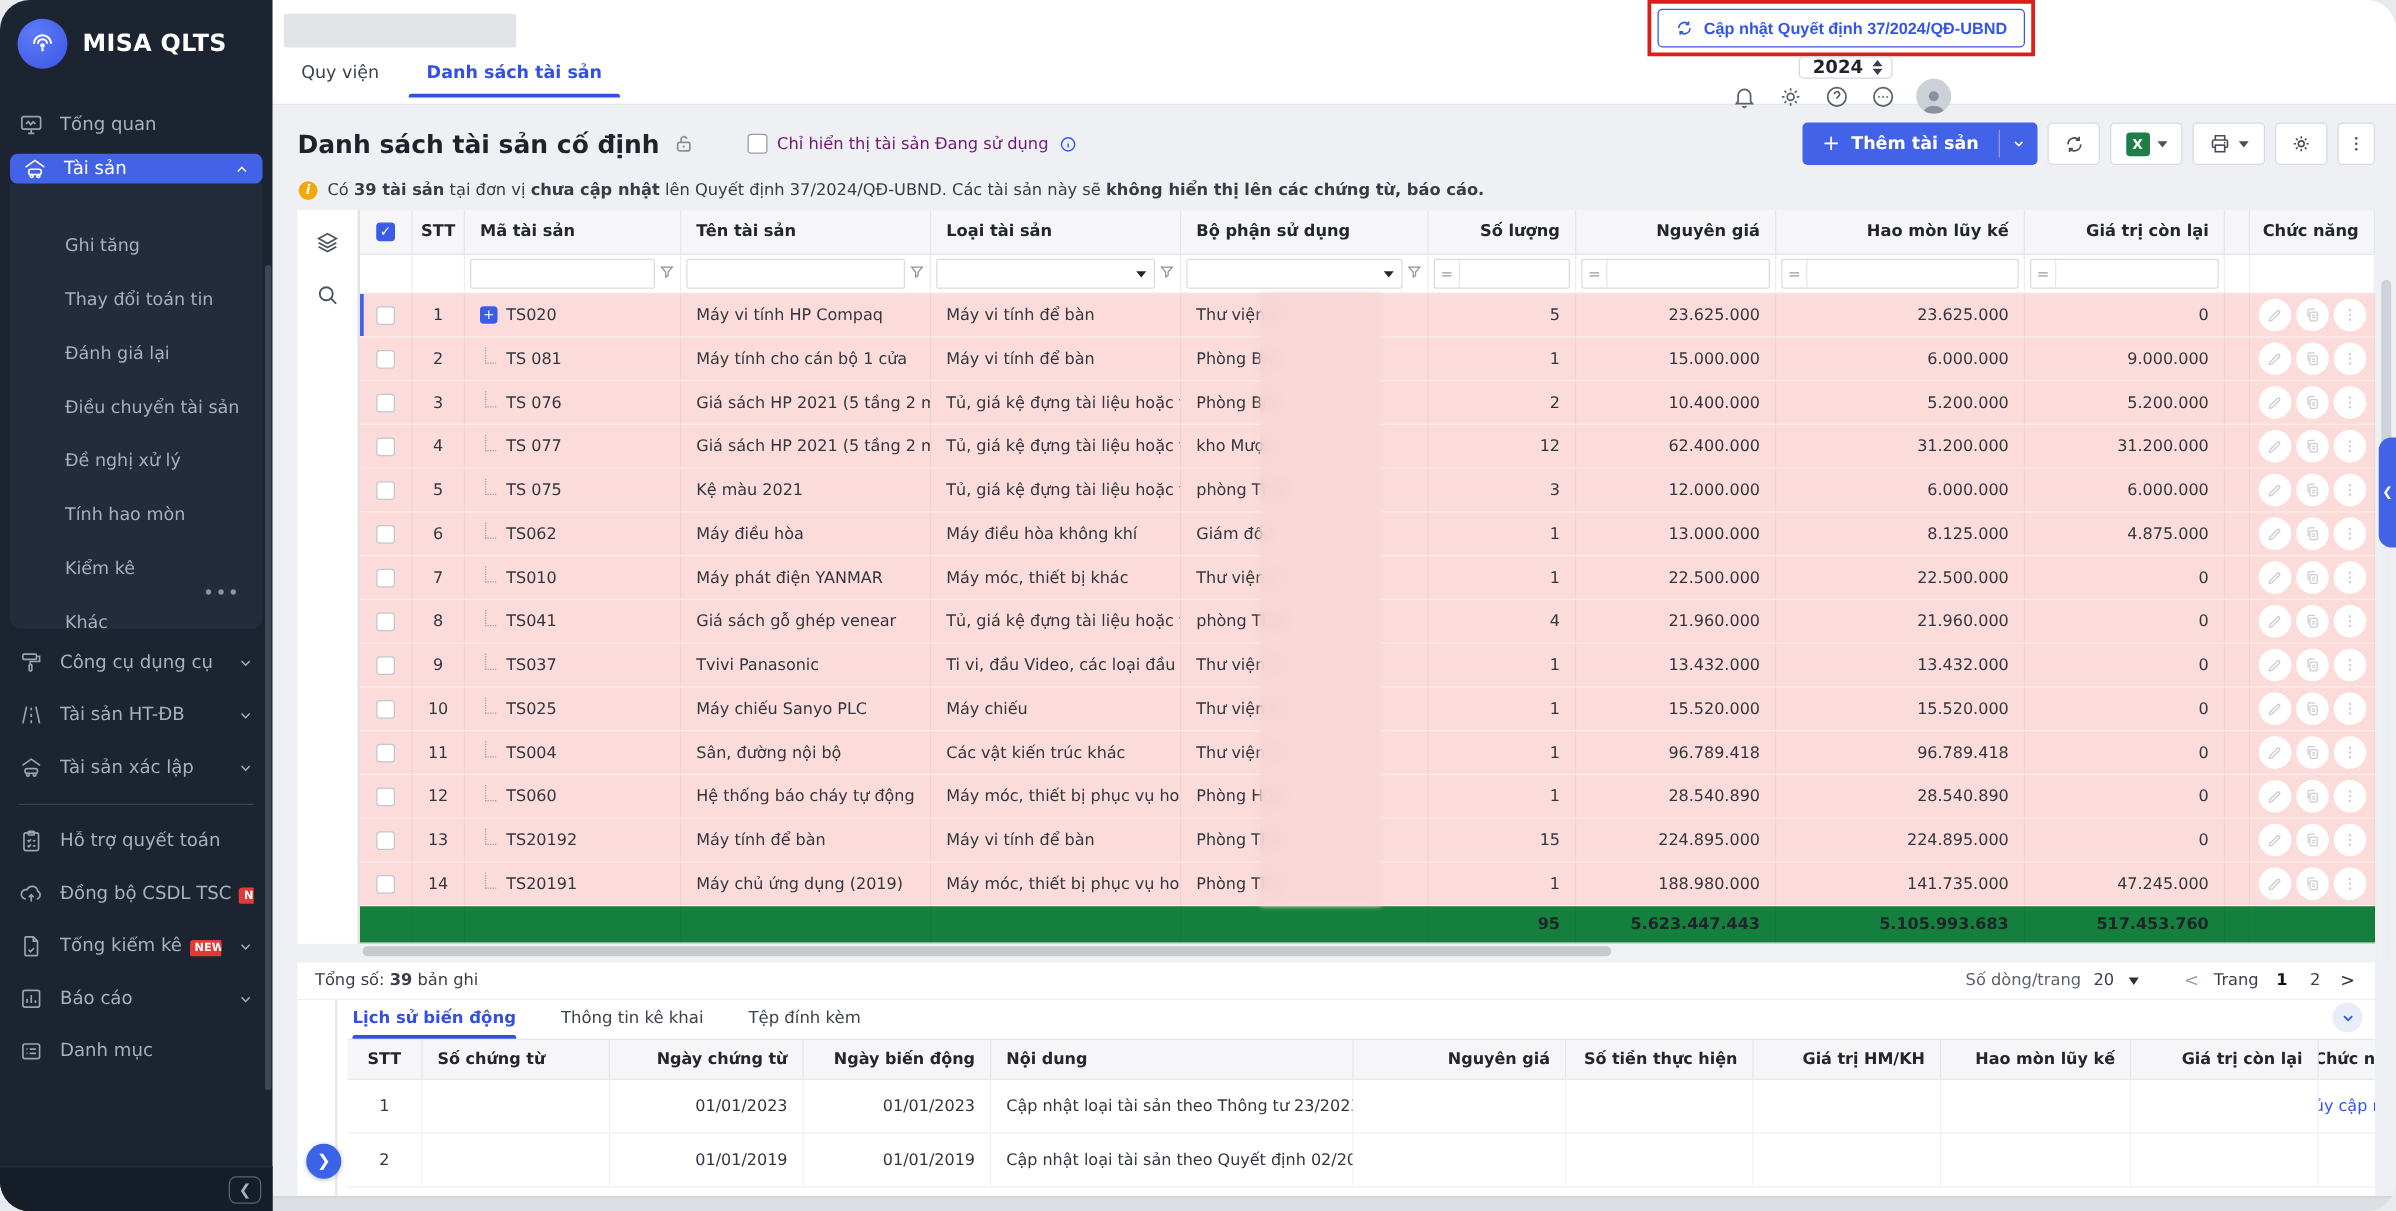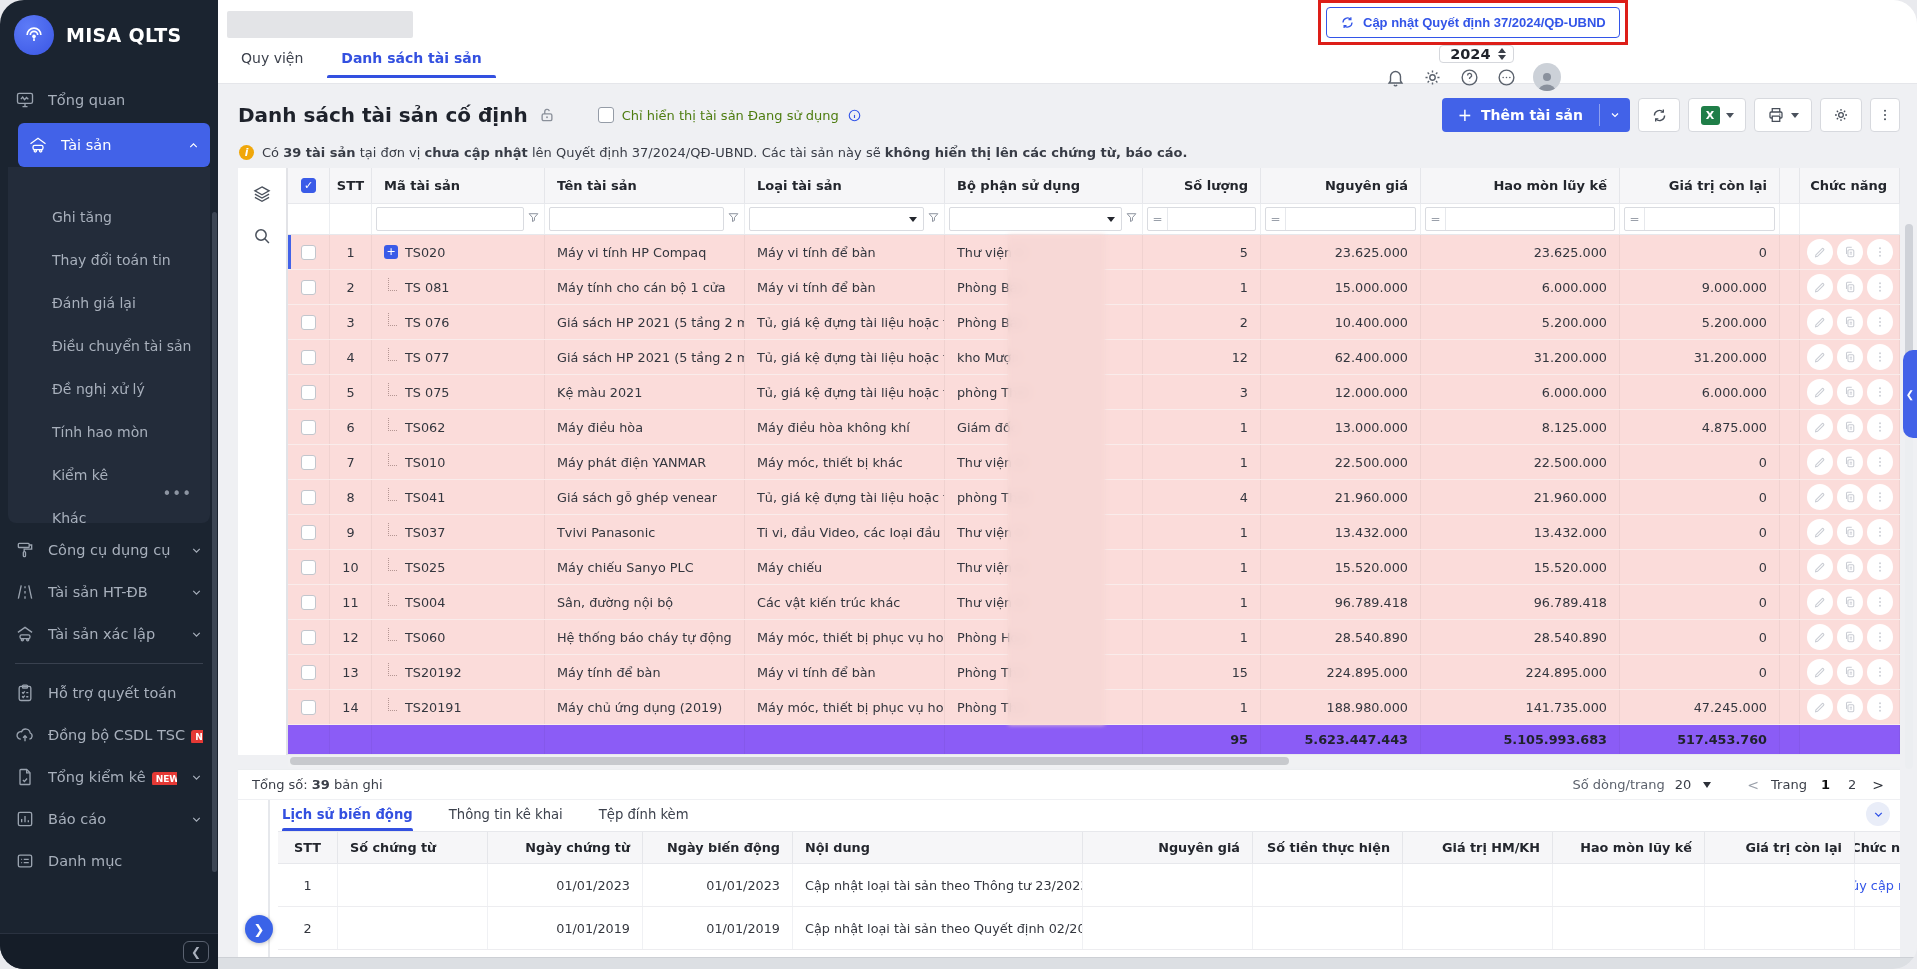--- a/index.html
+++ b/index.html
@@ -10,21 +10,21 @@
   .icn svg { display:block; }
 
   
   .sidebar { position:absolute; left:0; top:0; bottom:0; width:218px; background:#1b2430; color:#a8b0bc; z-index:5; }
   .logo-row { display:flex; align-items:center; gap:12px; padding:15px 14px 10px 14px; }
   .logo-circle { width:40px; height:40px; border-radius:50%; background:radial-gradient(circle at 35% 30%, #5d7bf7, #3a56e4); display:flex; align-items:center; justify-content:center; flex:none; }
   .logo-title { color:#fff; font-size:19px; font-weight:bold; letter-spacing:.3px; }
   .nav { padding-top:14px; font-size:14.5px; }
   .nav-item { height:42px; display:flex; align-items:center; gap:13px; padding:0 15px; cursor:pointer; }
   .nav-item .lbl { flex:1; white-space:nowrap; overflow:hidden; }
-  .nav-item.active { background:#4262e8; color:#fff; border-radius:6px; margin:2px 8px 0 18px; padding:0 10px; height:44px; }
+  .nav-item.active { background:#4262e8; color:#fff; border-radius:6px; margin:2px 8px 0 8px; padding:0 10px; height:24px; }
   .nav-item.active .icn svg { stroke:#fff; }
   .submenu { background:#232c3a; border-radius:0 0 8px 8px; margin:0 8px 6px 8px; padding:4px 0 8px 0; }
   .submenu-item { height:43px; display:flex; align-items:center; padding:0 18px 0 44px; color:#a8b0bc; font-size:14px; cursor:pointer; }
   .submenu-item .lbl { flex:1;margin-top:48px; }
   .submenu-dots { color:#8d95a2; font-size:15px; letter-spacing:1px; }
   .side-divider { border-top:1px solid #39414f; margin:8px 15px; }
   .badge-new { background:#e53935; color:#fff; font-size:9px; font-weight:bold; padding:2px 4px; border-radius:3px; margin-left:6px; }
   .sidebar-scroll { position:absolute; right:1px; top:212px; width:5px; height:660px; background:#4a5260; border-radius:3px; opacity:.75; }
   .sidebar-bottom { position:absolute; left:0; right:0; bottom:0; height:36px; background:#151d28; display:flex; align-items:center; justify-content:flex-end; padding-right:9px; border-top:1px solid #2a3240; }
   .collapse-btn { width:26px; height:22px; border:1px solid #5a6270; border-radius:6px; color:#aab1bd; background:transparent; display:flex; align-items:center; justify-content:center; font-size:12px; cursor:pointer; }
@@ -50,21 +50,21 @@
   .top-icons .icn { cursor:pointer; }
   .avatar { width:28px; height:28px; border-radius:50%; background:#ccd1d8; overflow:hidden; display:flex; align-items:flex-end; justify-content:center; cursor:pointer; }
 
   
   .content { position:absolute; left:218px; top:84px; right:0; bottom:0; background:#eff0f3; }
   .title-row { position:absolute; left:20px; right:17px; top:8px; height:46px; display:flex; align-items:center; }
   .page-title { font-size:20px; font-weight:bold; color:#1e222b; white-space:nowrap; }
   .lock { margin-left:10px; color:#8a909a; }
   .chk-group { margin-left:42px; display:flex; align-items:center; gap:8px; cursor:pointer; }
   .checkbox { width:16px; height:16px; border:1px solid #959ca7; border-radius:3px; background:#fff; flex:none; }
-  .chk-label { font-size:13px; color:#4d7c0f; white-space:nowrap; }
+  .chk-label { font-size:13px; color:#701a75; white-space:nowrap; }
   .info-blue { color:#3355e8; }
   .title-actions { margin-left:auto; display:flex; align-items:center; gap:8px; }
   .btn-add { display:flex; align-items:stretch; background:#4262e8; border-radius:4px; height:34px; color:#fff; cursor:pointer; overflow:hidden; }
   .btn-add-main { display:flex; align-items:center; gap:9px; padding:0 16px; font-size:14px; font-weight:600; white-space:nowrap; }
   .btn-add-plus { font-size:17px; font-weight:400; }
   .btn-add-sep { width:1px; background:rgba(255,255,255,.4); margin:6px 0; }
   .btn-add-caret { display:flex; align-items:center; justify-content:center; width:30px; }
   .tool-btn { height:34px; background:#fff; border:1px solid #d7d9de; border-radius:4px; display:flex; align-items:center; justify-content:center; gap:6px; color:#474e59; cursor:pointer; }
   .w42{width:42px;} .w58{width:58px;} .w30{width:30px;}
   .excel-sq { width:19px; height:19px; background:#1f7e48; border-radius:3px; color:#fff; font-size:11px; font-weight:bold; display:flex; align-items:center; justify-content:center; }
@@ -92,21 +92,21 @@
   .f-input { flex:1; min-width:0; height:24px; border:1px solid #d9dbe0; border-radius:2px; background:#fff; position:relative; display:flex; align-items:center; }
   .f-input .dd { margin-left:auto; margin-right:6px; width:0; height:0; border-left:4px solid transparent; border-right:4px solid transparent; border-top:5px solid #23262d; }
   .f-num { flex:1; min-width:0; height:24px; border:1px solid #d9dbe0; border-radius:2px; background:#fff; display:flex; align-items:center; }
   .f-num .eq { width:20px; text-align:center; color:#9aa0aa; font-size:12px; border-right:1px solid #e6e8ec; line-height:22px; }
   .funnel { color:#8b919c; flex:none; cursor:pointer; }
   .data-row { height:35px; background:#fbdcda; border-bottom:1px solid #f9eceb; font-size:12.8px; color:#33363e; }
   .data-row.current { box-shadow:inset 3px 0 0 #4262e8; }
   .expander { width:14px; height:14px; background:#3a5be8; border-radius:3px; color:#fff; font-size:11px; line-height:13px; text-align:center; margin-right:7px; flex:none; cursor:pointer; }
   .tree { width:9px; height:13px; border-left:1px dotted #b49693; border-bottom:1px dotted #b49693; margin:0 8px 6px 4px; flex:none; }
   .action-circle { width:26px; height:26px; border-radius:50%; background:#fff; border:none; display:flex; align-items:center; justify-content:center; color:#c9ccd3; margin:0 2px; cursor:pointer; flex:none; }
-  .total-row { height:30px; background:#8b5cf6; font-weight:bold; font-size:12.8px; color:#1f232b; border-bottom:1px solid #e7e8ec; }
+  .total-row { height:30px; background:#15803d; font-weight:bold; font-size:12.8px; color:#1f232b; border-bottom:1px solid #e7e8ec; }
   .hscroll { height:12px; background:#f0f1f3; position:relative; }
   .hscroll-thumb { position:absolute; left:2px; top:2px; height:8px; width:62%; background:#c7c9cd; border-radius:4px; cursor:pointer; }
   .blur-a { position:absolute; left:790px; top:151px; width:97px; height:490px; background:rgba(246,215,213,.93); filter:blur(2px); backdrop-filter:blur(5px); z-index:3; border-radius:2px; }
 
   .vscroll { position:absolute; right:4px; top:140px; width:8px; height:545px; background:#eceef1; border-radius:4px; z-index:2; }
   .vscroll-thumb { position:absolute; left:0; top:0; width:8px; height:210px; background:#cfd2d8; border-radius:4px; cursor:pointer; }
   .side-pill { position:absolute; right:0; top:266px; width:14px; height:88px; background:#4262e8; border-radius:10px 0 0 10px; color:#fff; display:flex; align-items:center; justify-content:center; font-size:10px; cursor:pointer; z-index:6; }
 
   
   .list-footer { position:absolute; left:20px; right:17px; top:685px; height:30px; background:#fff; border-top:1px solid #eceef0; display:flex; align-items:center; padding:0 14px; font-size:13px; color:#3a3e48; }

